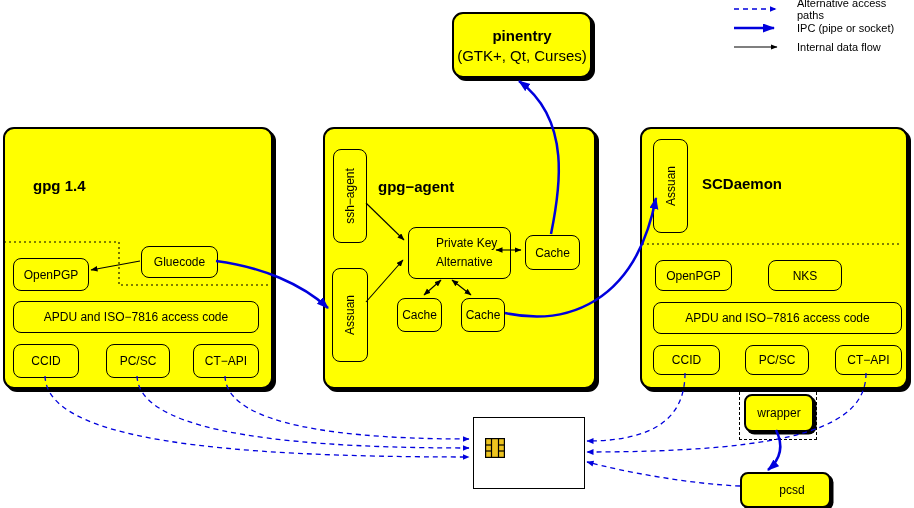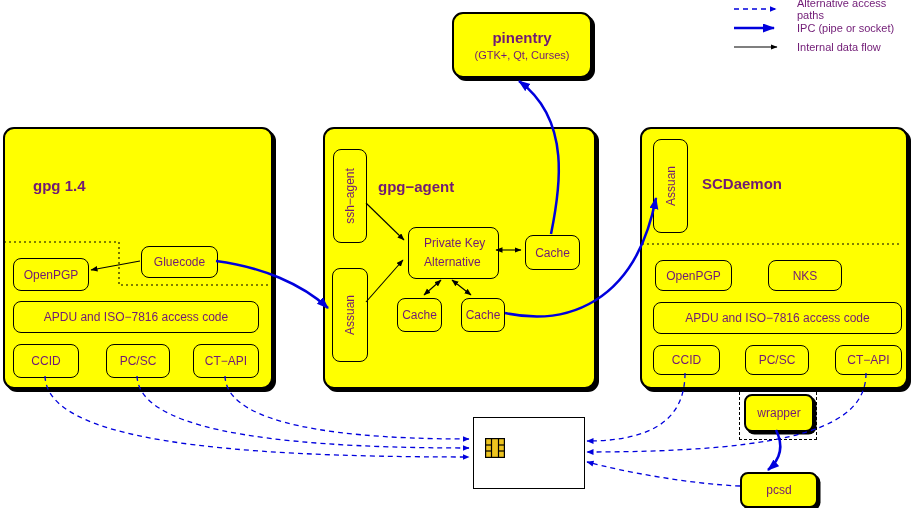--- a/index.html
+++ b/index.html
@@ -1,18 +1,18 @@
 <!DOCTYPE html>
 <html><head>
 <meta charset="utf-8">
 <style>
   html,body { margin:0; padding:0; background:#ffffff; }
   #canvas {
     position:relative; width:914px; height:508px; background:#ffffff;
-    font-family:"Liberation Sans", sans-serif; color:#701a75; overflow:hidden;
+    font-family:"Liberation Sans", sans-serif; color:#000000; overflow:hidden;
   }
   .bigbox {
     position:absolute; background:#ffff00; border:2px solid #000;
     border-radius:11px; box-shadow:3px 3px 0 #000; z-index:1;
   }
   .node {
     position:absolute; background:#ffff00; border:1.2px solid #000;
     border-radius:8px; display:flex; align-items:center; justify-content:center;
     font-size:12px; z-index:2; white-space:nowrap;
   }
@@ -43,21 +43,21 @@
     position:absolute; left:733px; top:3px; z-index:2;
     display:flex; flex-direction:column; gap:7px;
   }
   .legend-row { display:flex; align-items:center; height:12px; }
   .legend-row svg { flex:0 0 auto; }
   .legend-row .ltext { margin-left:12px; font-size:11px; }
   .pinentry-inner {
     display:flex; flex-direction:column; align-items:center; justify-content:center;
     width:100%; height:100%; gap:3px;border-radius:16px;
   }
-  .pinentry-inner .sub { font-size:11px; font-weight:normal; }
+  .pinentry-inner .sub { font-size:15px; font-weight:normal; }
   .pko-text { text-align:left; line-height:19px; font-size:12px; }
 </style>
 </head>
 <body>
 
 <div id="canvas">
 
   <svg width="0" height="0" style="position:absolute">
     <defs>
       <marker id="mkBlueBig" markerWidth="13" markerHeight="10" refX="11" refY="4.5" orient="auto" markerUnits="userSpaceOnUse">
@@ -122,21 +122,21 @@
   </div>
 
   <div class="bigbox" style="left:323px; top:127px; width:269px; height:258px;"></div>
   <div class="title" style="left:378px; top:178px; width:140px;">gpg−agent</div>
   <div class="node vnode" style="left:333px; top:149px; width:32px; height:92px;">
     <span class="vlabel">ssh−agent</span>
   </div>
   <div class="node vnode" style="left:332px; top:268px; width:34px; height:92px;">
     <span class="vlabel">Assuan</span>
   </div>
-  <div class="node" style="left:408px; top:227px; width:85px; height:50px; justify-content:flex-start; padding-left:4px;">
+  <div class="node" style="left:408px; top:227px; width:85px; height:50px; justify-content:flex-start; padding-left:16px;">
     <div class="pko-text" style="margin-left:11px;">
       <div>Private Key</div>
       <div>Alternative</div>
     </div>
   </div>
   <div class="node" style="left:525px; top:235px; width:53px; height:33px;">
     <span>Cache</span>
   </div>
   <div class="node" style="left:397px; top:298px; width:43px; height:32px;">
     <span>Cache</span>
@@ -178,21 +178,21 @@
       <line x1="0.6" y1="13" x2="6.5" y2="13" stroke="#000" stroke-width="1.2"></line>
       <line x1="13.5" y1="7" x2="19.4" y2="7" stroke="#000" stroke-width="1.2"></line>
       <line x1="13.5" y1="13" x2="19.4" y2="13" stroke="#000" stroke-width="1.2"></line>
     </svg>
   </div>
 
   <div class="dashedframe" style="left:739px; top:387px; width:76px; height:51px;"></div>
   <div class="node heavy" style="left:744px; top:394px; width:66px; height:34px;">
     <span>wrapper</span>
   </div>
-  <div class="node heavy" style="left:740px; top:472px; width:74px; height:32px;">
+  <div class="node heavy" style="left:740px; top:472px; width:74px; height:32px;padding-left:13px;">
     <span>pcsd</span>
   </div>
 
   <svg id="overlay" viewBox="0 0 914 508">
 
     <path d="M 4 242 H 119 V 285 H 268" fill="none" stroke="#000" stroke-width="1.1" stroke-dasharray="2 3"></path>
     <path d="M 642 244 H 902" fill="none" stroke="#000" stroke-width="1.1" stroke-dasharray="2 3"></path>
 
     <path d="M 140 261 L 91 270" fill="none" stroke="#000" stroke-width="1.1" marker-end="url(#mkBlack)"></path>
     <path d="M 366 203 L 404 240" fill="none" stroke="#000" stroke-width="1.1" marker-end="url(#mkBlack)"></path>

